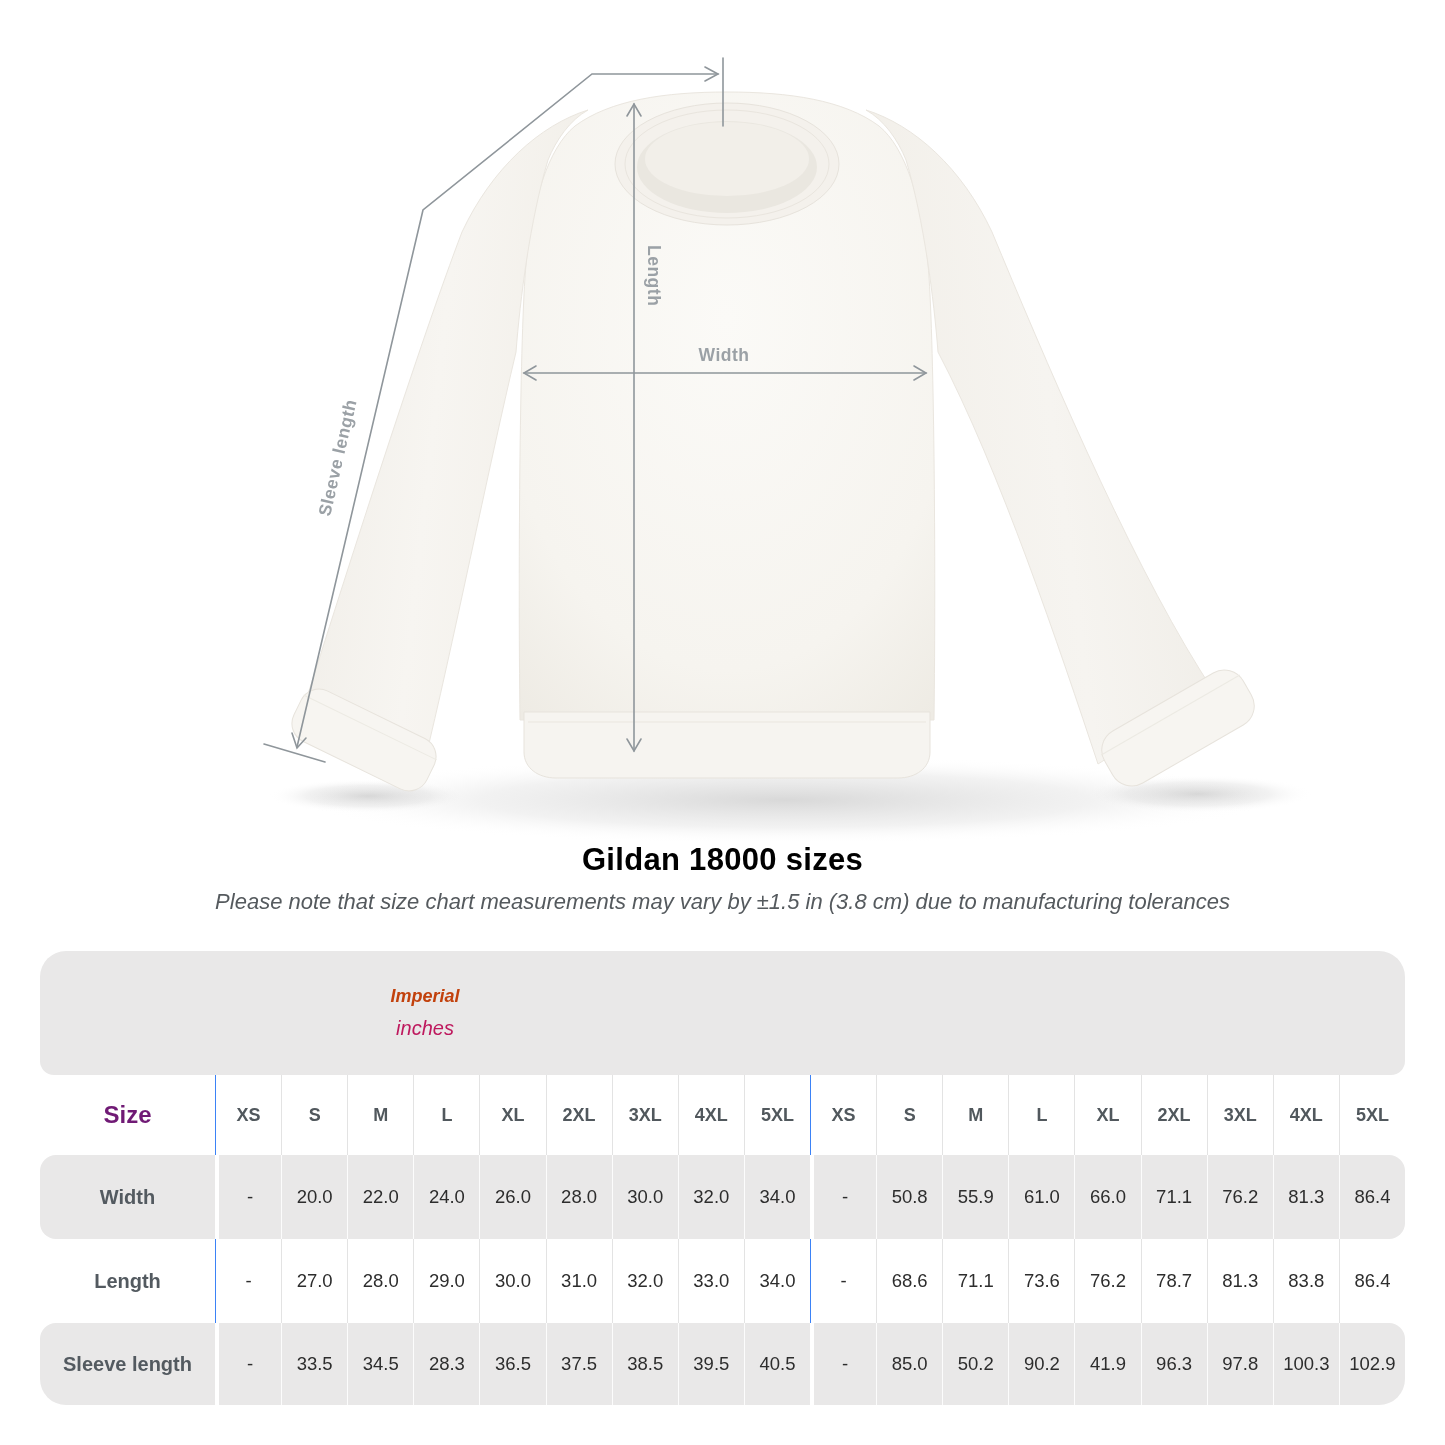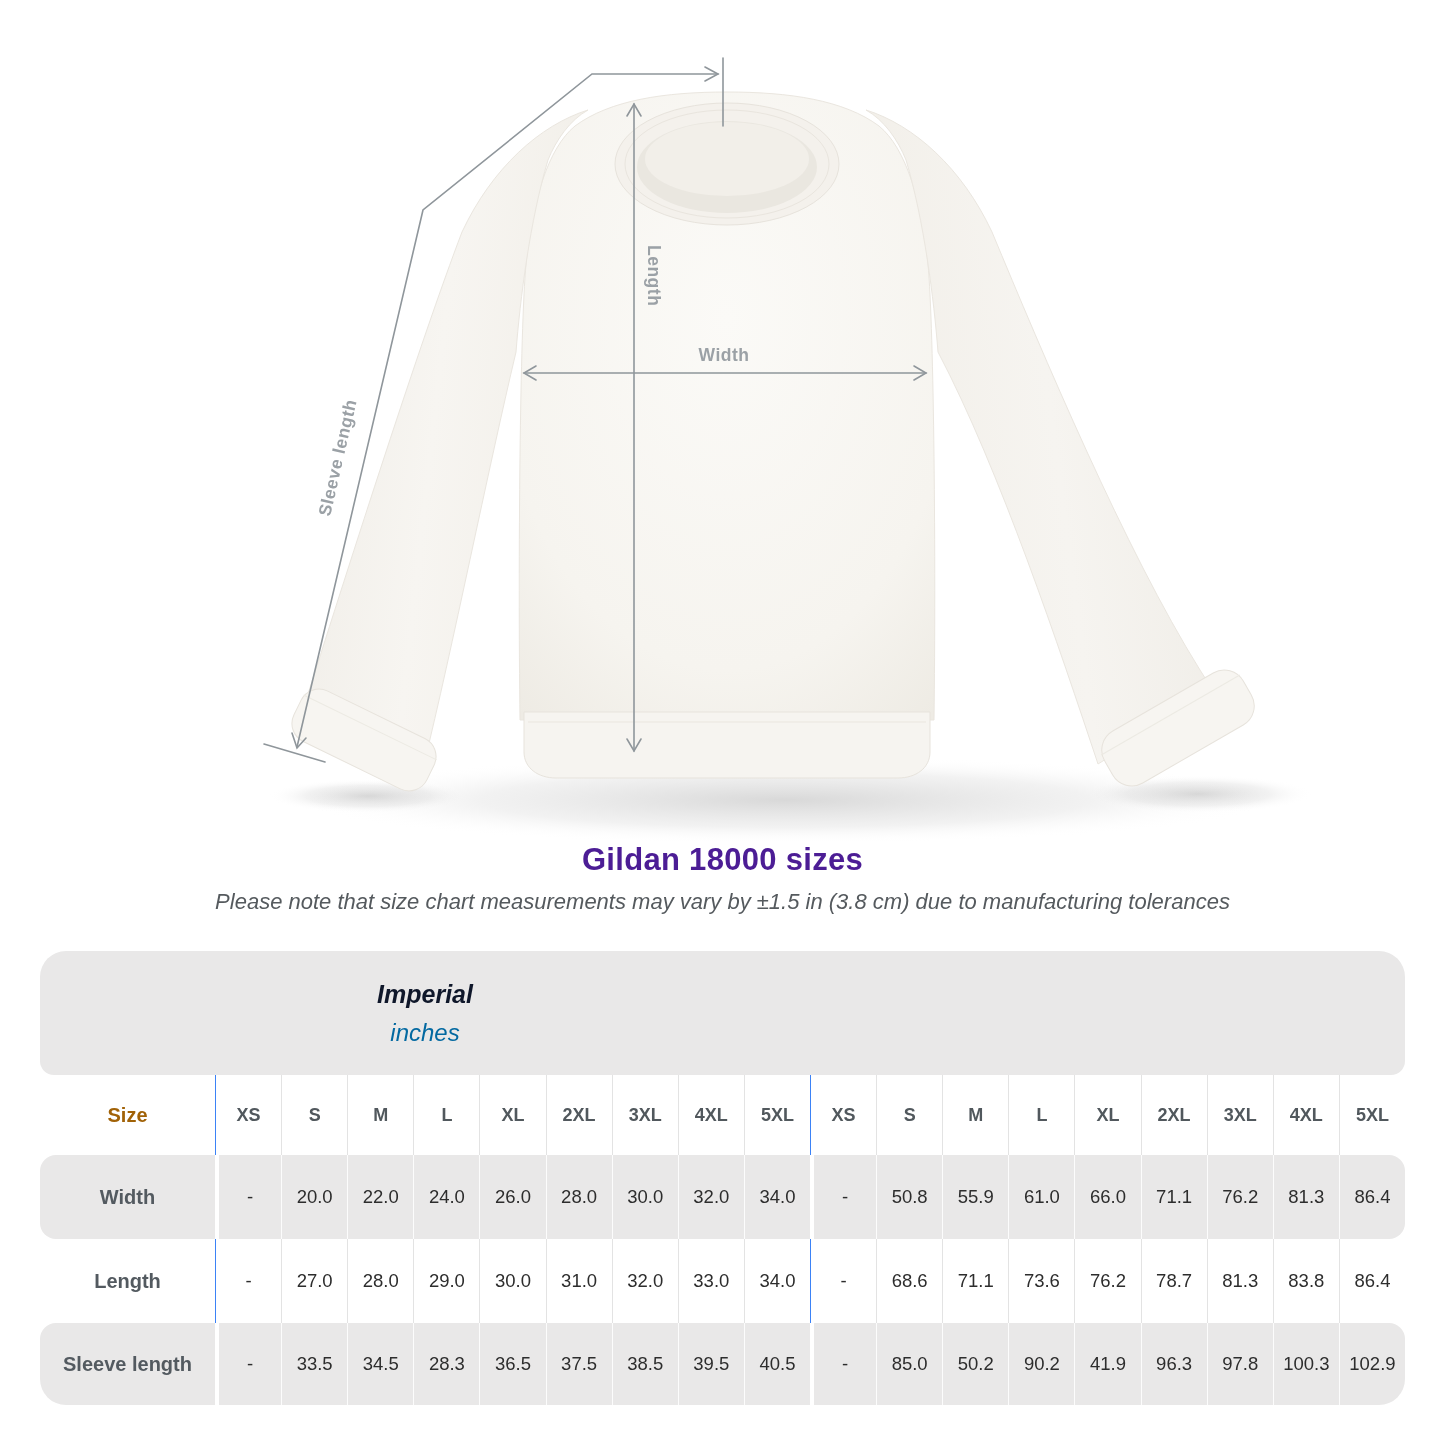--- a/index.html
+++ b/index.html
@@ -2,44 +2,44 @@
 <html><head>
 <meta charset="utf-8">
 <style>
   html,body{margin:0;padding:0;background:#fff;}
   .page{position:relative;width:1445px;height:1445px;background:#ffffff;overflow:hidden;
         font-family:"Liberation Sans",sans-serif;color:#333;}
   .stage{position:relative;width:1445px;height:842px;}
   .stage svg{display:block;}
 
   .caption{text-align:center;}
-  .title{font-size:31px;font-weight:bold;color:#4c1d95;letter-spacing:.3px;}
+  .title{font-size:31px;font-weight:bold;color:#000000;letter-spacing:.3px;}
   .note{margin-top:11px;font-size:22px;font-style:italic;color:#555a5e;}
 
   .size-table{margin:36px 40px 0;}
   .t-row{display:grid;grid-template-columns:175px repeat(18,1fr);align-items:stretch;}
   .t-row .c{display:flex;align-items:center;justify-content:center;box-sizing:border-box;}
   .band{height:124px;background:#e9e8e8;border-radius:26px 26px 14px 14px;}
   .band .half{display:flex;flex-direction:column;align-items:center;justify-content:center;}
   .half1{grid-column:1/11;}
   .half2{grid-column:11/20;}
-  .band-name{font-size:25px;font-weight:bold;font-style:italic;color:#0f172a;}
-  .band-unit{margin-top:10px;font-size:24px;font-style:italic;color:#0369a1;}
+  .band-name{font-size:18px;font-weight:bold;font-style:italic;color:#c2410c;}
+  .band-unit{margin-top:10px;font-size:20px;font-style:italic;color:#be185d;}
 
   .row-header{height:80px;background:#ffffff;}
   .row-data{height:84px;}
   .row-gray{background:#e9e8e8;border-radius:16px;}
   .row-last{height:82px;border-radius:16px 16px 26px 26px;}
 
   .row-white .c + .c{border-left:1px solid #e3e3e3;}
   .row-gray  .c + .c{border-left:1px solid rgba(255,255,255,.85);}
   .row-gray  .c.sec{border-left:4px solid #ffffff;}
   .row-white .c.sec{border-left:1px solid #3b82f6;}
 
-  .h-size{font-size:20px;font-weight:bold;color:#a16207;}
+  .h-size{font-size:24px;font-weight:bold;color:#701a75;}
   .h-col{font-size:18px;font-weight:bold;color:#51585d;}
   .r-label{font-size:20px;font-weight:bold;color:#535a60;}
   .val{font-size:18.5px;color:#2d2d2d;}
 </style>
 </head>
 <body>
 
 <div class="page">
 
   <div class="stage">

